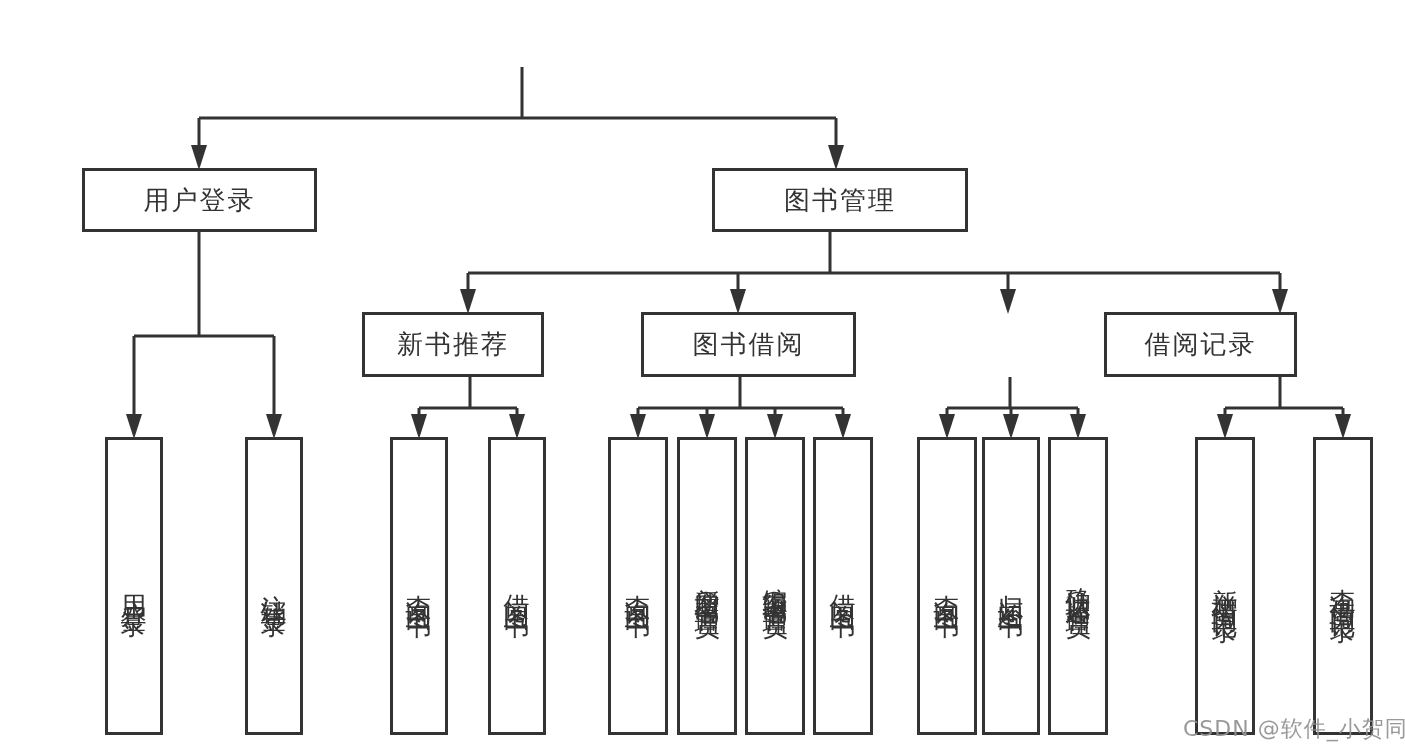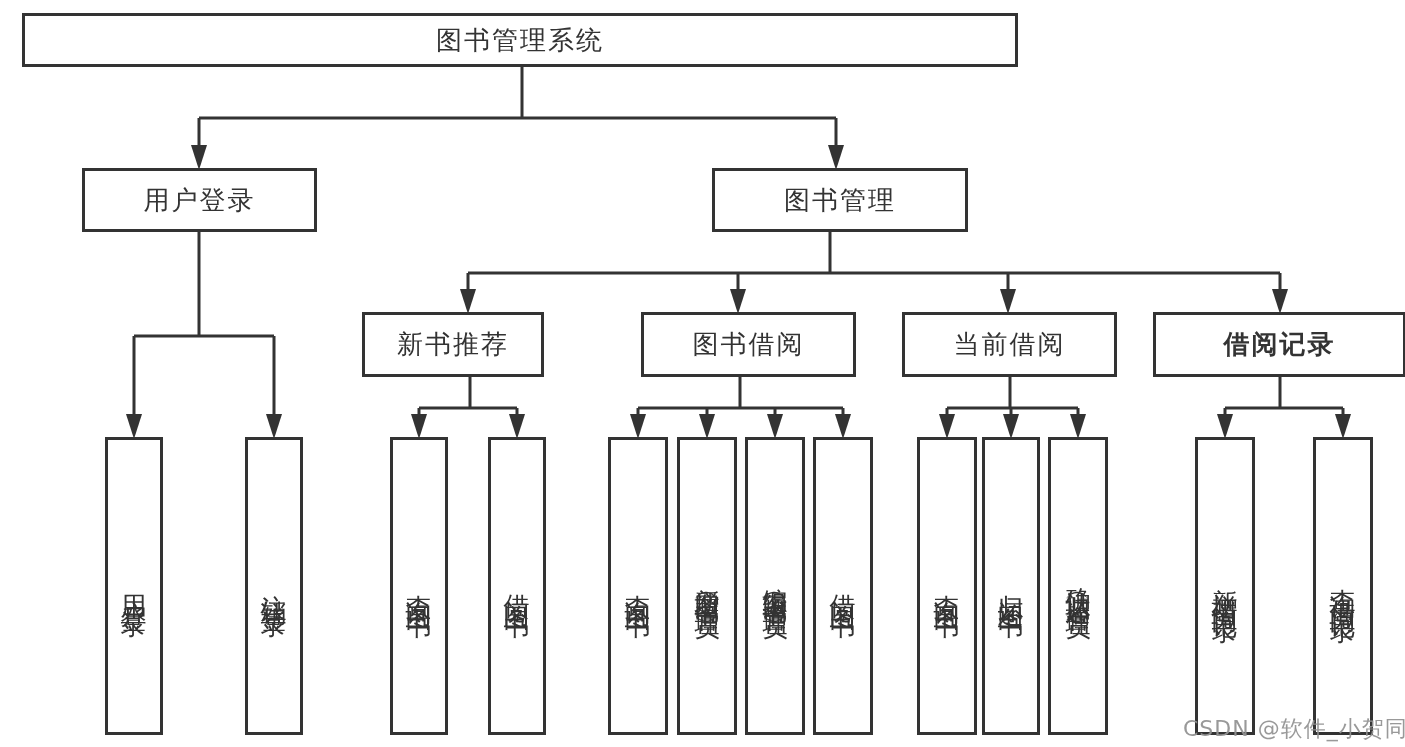--- a/index.html
+++ b/index.html
@@ -103,29 +103,27 @@
     <path class="wire" d="M1010 377 V408 M947 408 H1078 M947 408 V414 M1011 408 V414 M1078 408 V414"></path>
     <polygon class="head" points="939,414 955,414 947,439"></polygon>
     <polygon class="head" points="1003,414 1019,414 1011,439"></polygon>
     <polygon class="head" points="1070,414 1086,414 1078,439"></polygon>
 
     <path class="wire" d="M1280 377 V408 M1225 408 H1343 M1225 408 V414 M1343 408 V414"></path>
     <polygon class="head" points="1217,414 1233,414 1225,439"></polygon>
     <polygon class="head" points="1335,414 1351,414 1343,439"></polygon>
   </svg>
 
-  <div class="box hbox" style="left:22px; top:13px; width:996px; height:54px;">图书管理系统</div>
 
   <div class="box hbox" style="left:82px; top:168px; width:235px; height:64px;">用户登录</div>
   <div class="box hbox" style="left:712px; top:168px; width:256px; height:64px;">图书管理</div>
 
   <div class="box hbox" style="left:362px; top:312px; width:182px; height:65px;">新书推荐</div>
   <div class="box hbox" style="left:632px; top:312px; width:215px; height:65px;margin-left:9px;">图书借阅</div>
-  <div class="box hbox" style="left:902px; top:312px; width:215px; height:65px;">当前借阅</div>
-  <div class="box hbox" style="left:1153px; top:312px; width:253px; height:65px;font-weight:bold;">借阅记录</div>
+  <div class="box hbox" style="left:1104px; top:312px; width:193px; height:65px;">借阅记录</div>
 
   <div class="box vbox" style="left:105px; top:437px; width:58px; height:298px;">用户登录</div>
   <div class="box vbox" style="left:245px; top:437px; width:58px; height:298px;">注销登录</div>
 
   <div class="box vbox" style="left:390px; top:437px; width:58px; height:298px;">查询图书</div>
   <div class="box vbox" style="left:488px; top:437px; width:58px; height:298px;">借阅图书</div>
 
   <div class="box vbox" style="left:608px; top:437px; width:60px; height:298px;">查询图书</div>
   <div class="box vbox tight" style="left:677px; top:437px; width:60px; height:298px;">新增图书（管理员）</div>
   <div class="box vbox tight" style="left:745px; top:437px; width:60px; height:298px;">编辑图书（管理员）</div>

